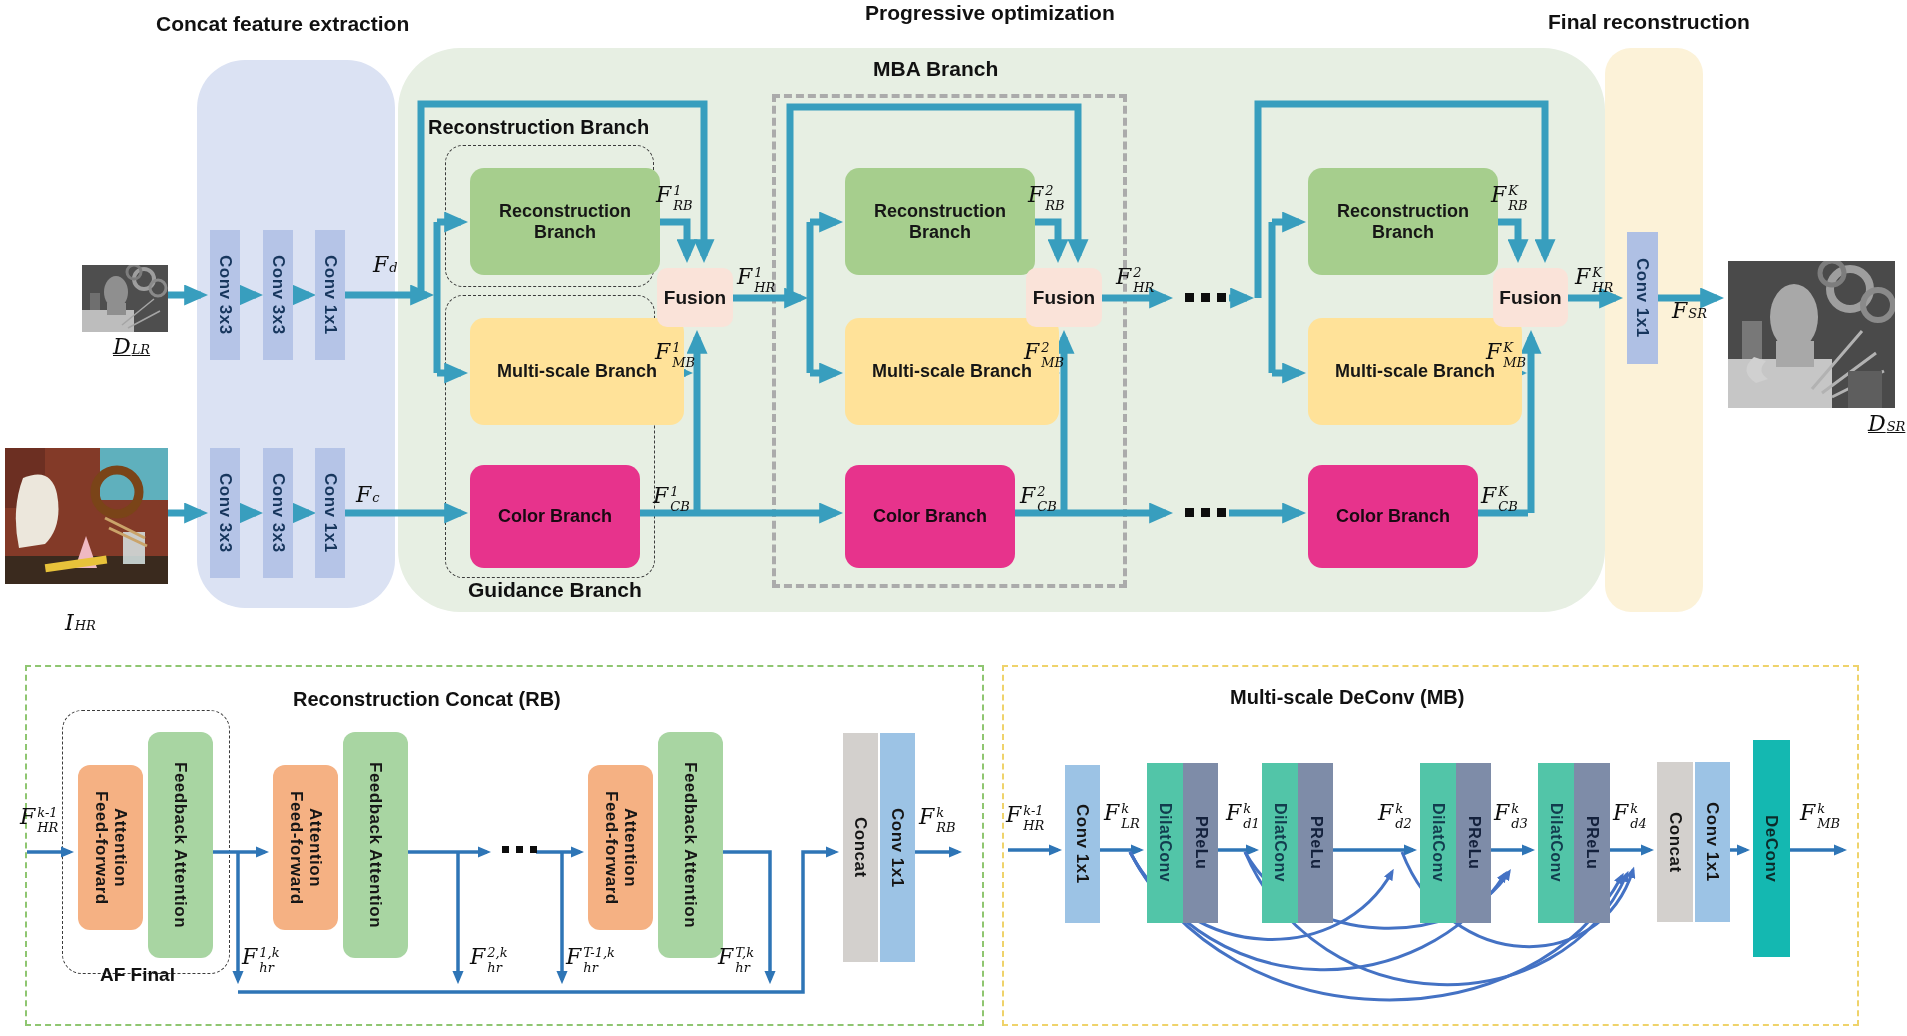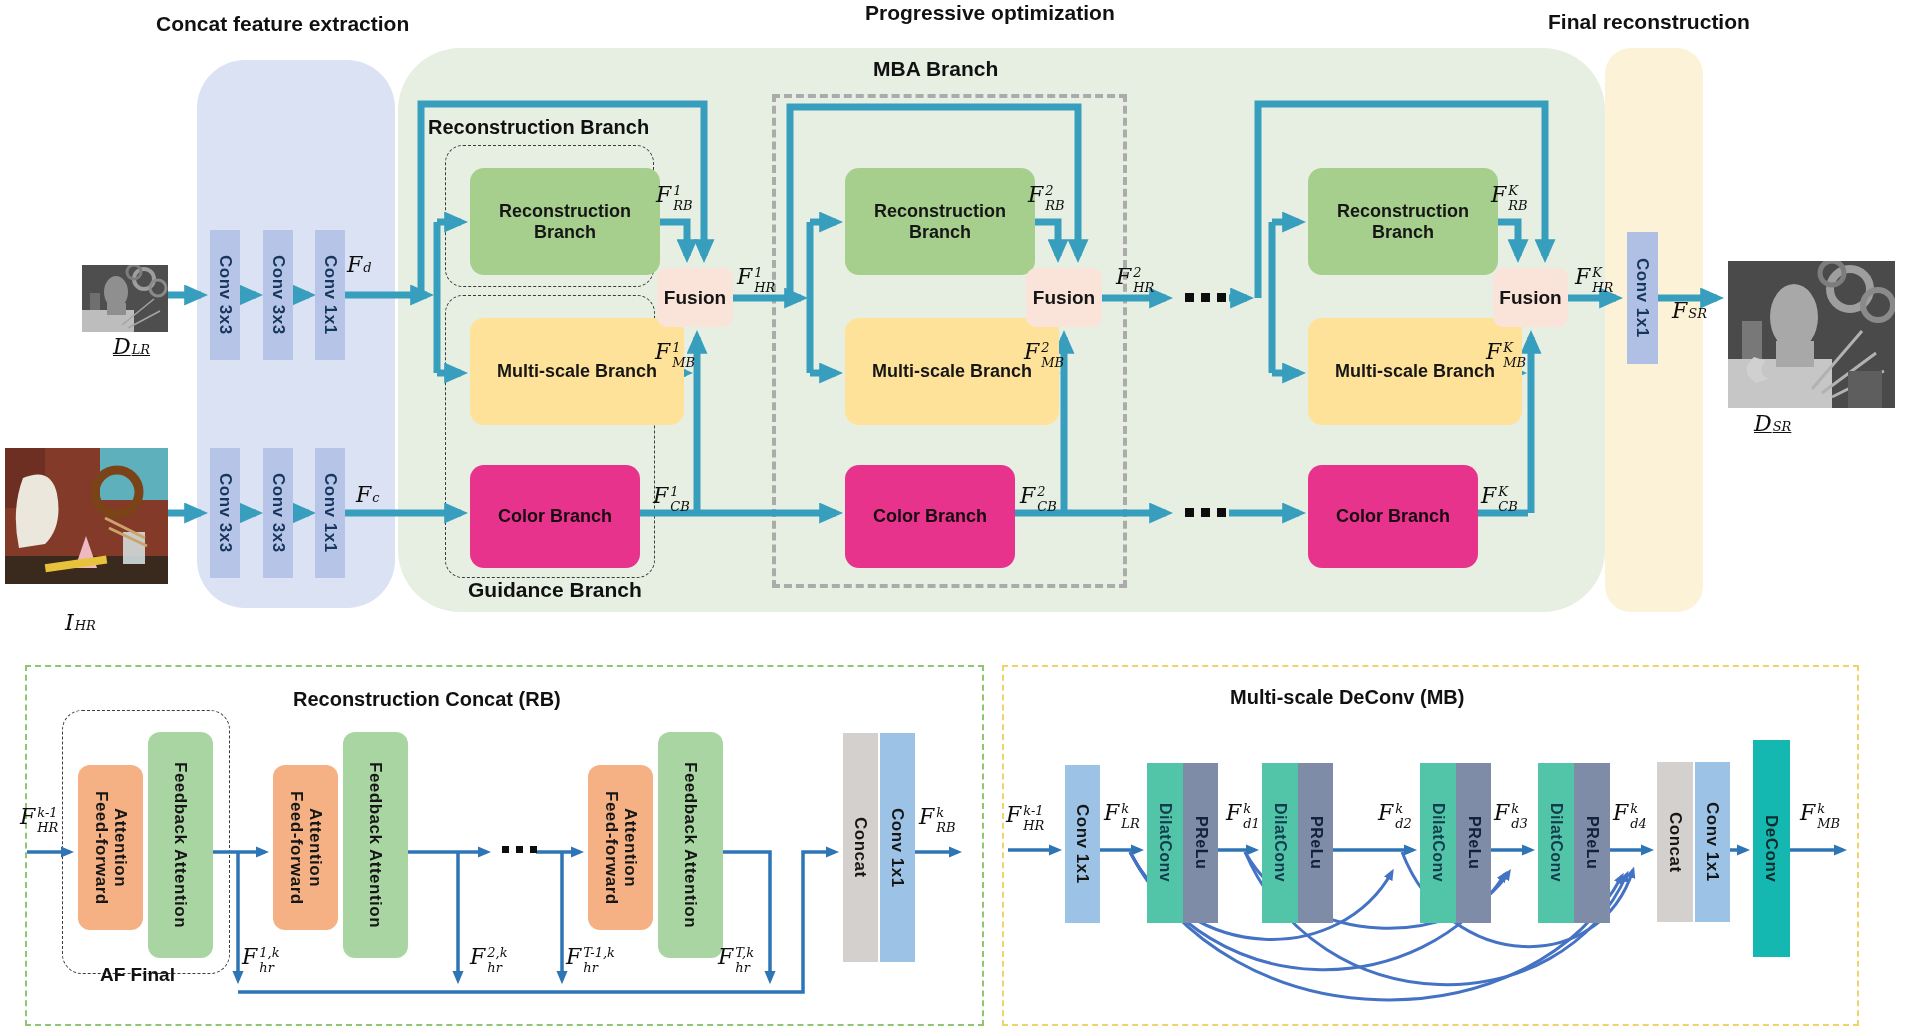--- a/index.html
+++ b/index.html
@@ -173,31 +173,31 @@
     <circle cx="150" cy="44" r="15" fill="none" stroke="#8a8a8a" stroke-width="6"></circle>
     <circle cx="104" cy="12" r="12" fill="none" stroke="#7d7d7d" stroke-width="5"></circle>
     <path d="M84 128 L134 70 M94 132 L148 92 M104 136 L156 110" stroke="#b2b2b2" stroke-width="3"></path>
     <rect x="120" y="110" width="34" height="37" fill="#5e5e5e"></rect>
   </svg>
 
   <span class="m2" style="left:113px;top:336px;text-decoration:underline;">
     <span class="mb">D</span><span class="sub">LR</span></span>
   <span class="m2" style="left:65px;top:588px;margin-top:24px;">
     <span class="mb">I</span><span class="sub">HR</span></span>
-  <span class="m2" style="left:1754px;top:413px;text-decoration:underline;">
+  <span class="m2" style="left:1868px;top:413px;text-decoration:underline;">
     <span class="mb">D</span><span class="sub">SR</span></span>
 
   <div class="bx vt" style="left:210px;top:230px;width:30px;height:130px;background:#B5C4E7;color:#17365d;font-size:17px;">Conv 3x3</div>
   <div class="bx vt" style="left:263px;top:230px;width:30px;height:130px;background:#B5C4E7;color:#17365d;font-size:17px;">Conv 3x3</div>
   <div class="bx vt" style="left:315px;top:230px;width:30px;height:130px;background:#B5C4E7;color:#17365d;font-size:17px;">Conv 1x1</div>
   <div class="bx vt" style="left:210px;top:448px;width:30px;height:130px;background:#B5C4E7;color:#17365d;font-size:17px;">Conv 3x3</div>
   <div class="bx vt" style="left:263px;top:448px;width:30px;height:130px;background:#B5C4E7;color:#17365d;font-size:17px;">Conv 3x3</div>
   <div class="bx vt" style="left:315px;top:448px;width:30px;height:130px;background:#B5C4E7;color:#17365d;font-size:17px;">Conv 1x1</div>
 
-  <span class="m2" style="left:347px;top:254px;">
+  <span class="m2" style="left:373px;top:254px;">
     <span class="mb">F</span><span class="sub">d</span></span>
   <span class="m2" style="left:356px;top:484px;">
     <span class="mb">F</span><span class="sub">c</span></span>
 
   <div class="bx" style="left:470px;top:168px;width:170px;height:107px;background:#A6CE8D;border-radius:14px;font-size:18px;color:#161616;padding:0 10px;">Reconstruction Branch</div>
   <div class="bx" style="left:470px;top:318px;width:170px;height:107px;background:#FFE299;border-radius:14px;font-size:18px;color:#161616;padding:0 22px;">Multi-scale Branch</div>
   <div class="bx" style="left:470px;top:465px;width:170px;height:103px;background:#E7338C;border-radius:14px;font-size:18px;color:#190a12;">Color Branch</div>
   <div class="bx" style="left:657px;top:268px;width:76px;height:59px;background:#FAE3D9;border-radius:10px;font-size:19px;color:#161616;">Fusion</div>
 
   <span class="m" style="left:656px;top:184px;">

